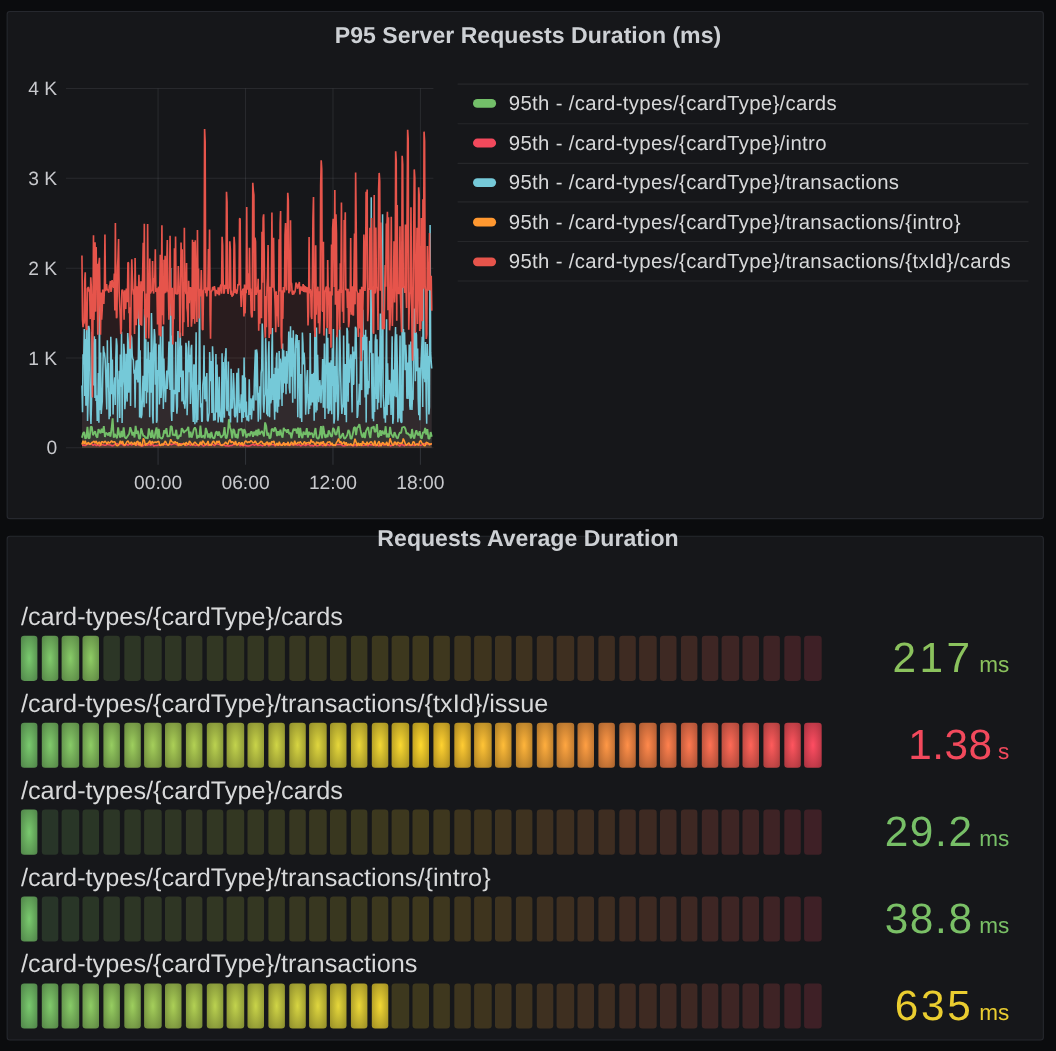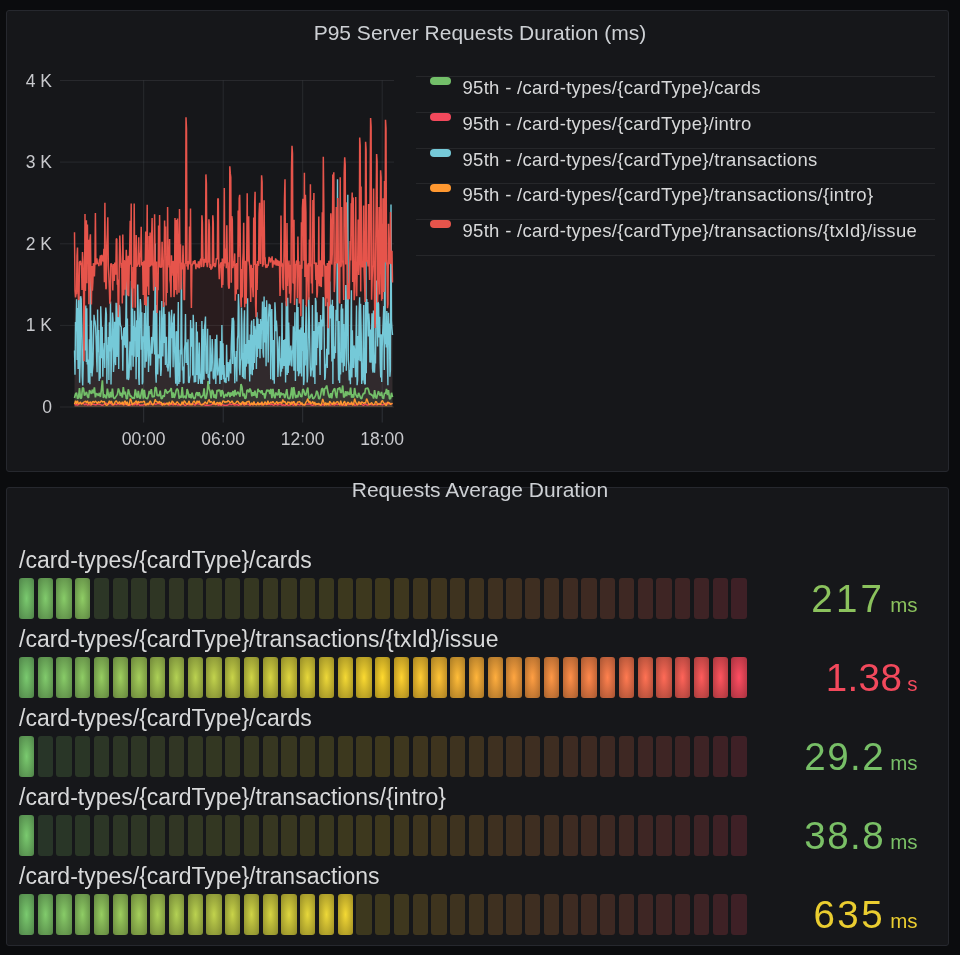--- a/index.html
+++ b/index.html
@@ -1,27 +1,27 @@
 <!DOCTYPE html>
 <html><head><meta charset="utf-8"><style>
 * { margin:0; padding:0; box-sizing:border-box; }
 html,body { width:960px; height:955px; background:#0B0C0E; overflow:hidden;
   font-family:"Liberation Sans", sans-serif; }
 .panel { position:absolute; left:6px; width:943px; background:#16171A;
   border:1px solid #26282E; border-radius:3px; }
 #p1 { top:10px; height:462px; }
 #p2 { top:487px; height:459px; }
 .ptitle { position:absolute; width:100%; text-align:center; color:#CDD0D4;
-  font-size:21px; font-weight:normal; }
+  font-size:21px; font-weight:bold; }
 #t1 { top:21px; }
 #t2 { top:478px; }
 .ptitle, .lt, .blabel { white-space:nowrap; }
 #chart { position:absolute; left:0; top:0; }
 .lrow { position:absolute; left:416px; width:519px; height:35.9px;
-  border-top:1px solid rgba(255,255,255,0.07); display:flex; align-items:flex-start; }
+  border-top:1px solid rgba(255,255,255,0.07); display:flex; align-items:center; }
 .lsep { position:absolute; left:416px; width:519px; height:0;
   border-top:1px solid rgba(255,255,255,0.07); }
 .sw { width:21px; height:8px; border-radius:4px; margin-left:13.5px; flex:none; }
 .lt { color:#D8D9DA; font-size:18.5px; letter-spacing:0.3px; margin-left:12px; }
 .blabel { position:absolute; left:19px; color:#D8D9DA; font-size:23px; line-height:28px; }
 .cell { position:absolute; width:15.3px; height:41px; border-radius:3px; }
 .bval { position:absolute; right:42.5px; display:flex; align-items:baseline; }
 .num { font-size:38.5px; line-height:1; letter-spacing:1.5px; }
 .unit { font-size:20.5px; line-height:1; margin-left:5px; }
 </style></head>
@@ -75,21 +75,21 @@
 <div class="lrow" style="top:147.5px">
     <span class="sw" style="background:#75C9D8"></span>
     <span class="lt">95th - /card-types/{cardType}/transactions</span>
   </div>
 <div class="lrow" style="top:183.4px">
     <span class="sw" style="background:#FF9830"></span>
     <span class="lt">95th - /card-types/{cardType}/transactions/{intro}</span>
   </div>
 <div class="lrow" style="top:219.3px">
     <span class="sw" style="background:#E6544B"></span>
-    <span class="lt">95th - /card-types/{cardType}/transactions/{txId}/issue</span>
+    <span class="lt">95th - /card-types/{cardType}/transactions/{txId}/cards</span>
   </div>
 <div class="lsep" style="top:255.1px"></div>
 <div class="blabel" style="top:545.9px">/card-types/{cardType}/cards</div>
 <div class="cell" style="left:18.80px;top:577.9px;background:radial-gradient(ellipse closest-side at 50% 50%,#7ACA6F 0%,#68AC5E 58%,#548B4D 125%);"></div>
 <div class="cell" style="left:37.55px;top:577.9px;background:radial-gradient(ellipse closest-side at 50% 50%,#81CB6C 0%,#6EAD5C 58%,#598C4A 125%);"></div>
 <div class="cell" style="left:56.30px;top:577.9px;background:radial-gradient(ellipse closest-side at 50% 50%,#88CC68 0%,#74AD59 58%,#5E8D48 125%);"></div>
 <div class="cell" style="left:75.05px;top:577.9px;background:radial-gradient(ellipse closest-side at 50% 50%,#8FCD65 0%,#7AAE56 58%,#638D46 125%);"></div>
 <div class="cell" style="left:93.80px;top:577.9px;background:#2C3626;"></div>
 <div class="cell" style="left:112.55px;top:577.9px;background:#2D3625;"></div>
 <div class="cell" style="left:131.30px;top:577.9px;background:#2E3625;"></div>

